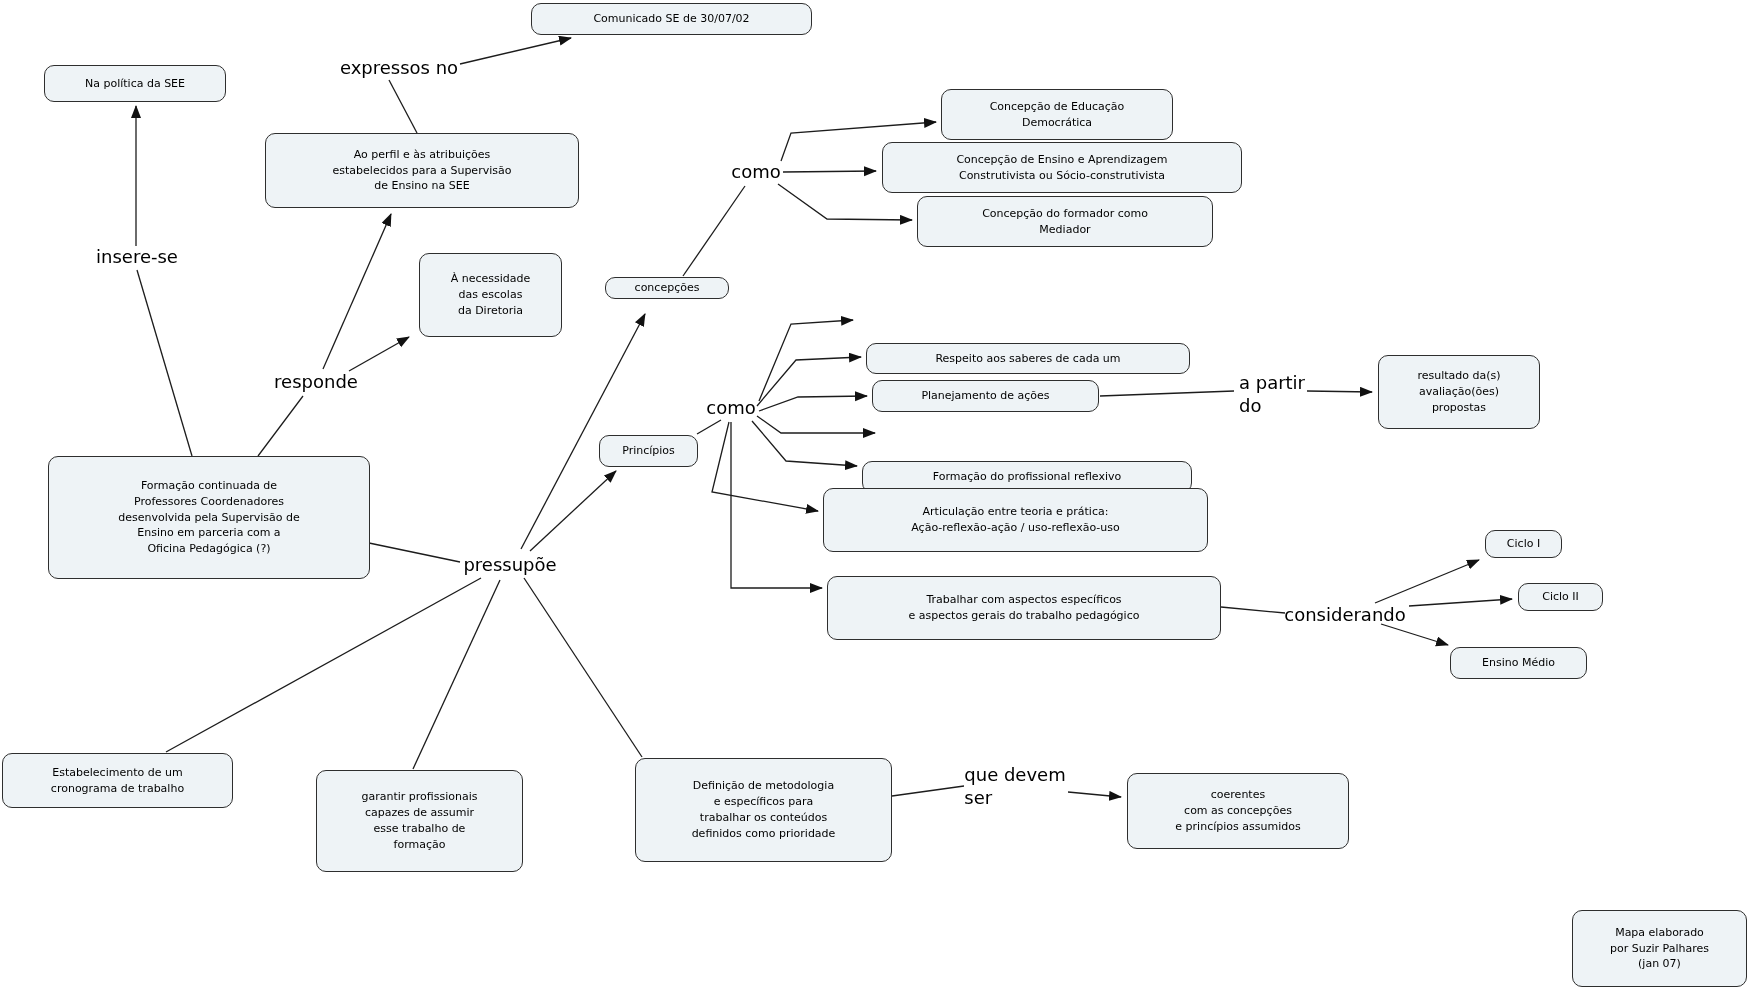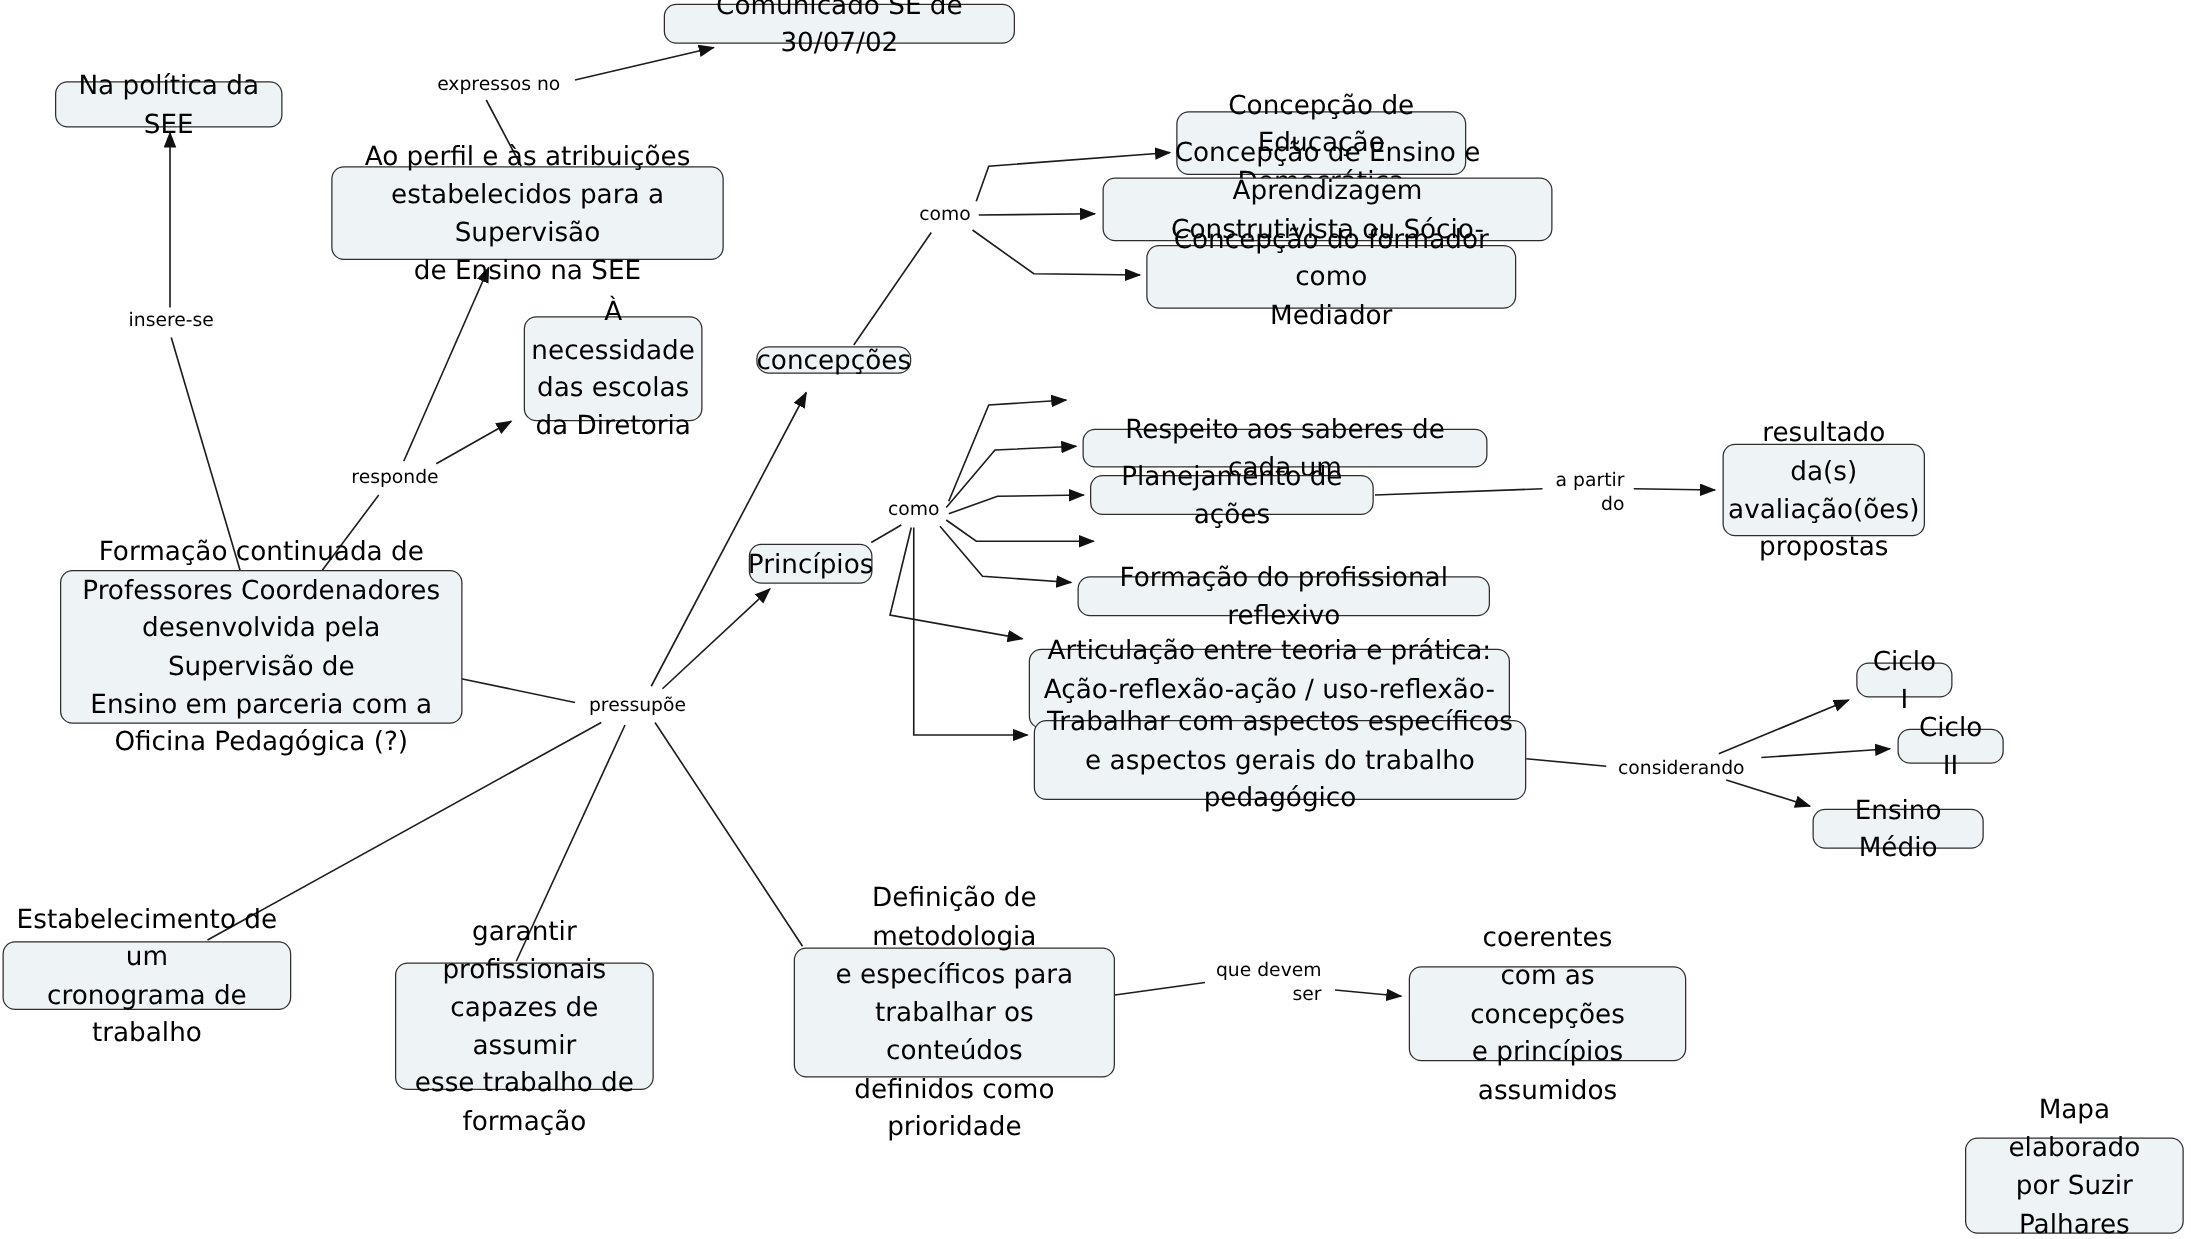--- a/index.html
+++ b/index.html
@@ -20,29 +20,29 @@
   }
   #edges{position:absolute;left:0;top:0;width:1753px;height:991px;}
   .node{
     position:absolute;
     box-sizing:border-box;
     background:var(--node-fill);
     border:1.4px solid var(--node-border);
     border-radius:10px;
     display:flex;align-items:center;justify-content:center;
     text-align:center;
-    font-size:21px;line-height:1.45;
+    font-size:11px;line-height:1.45;
     white-space:pre-line;
     padding:2px 8px;
   }
   .lbl{
     position:absolute;
     display:flex;align-items:center;justify-content:center;
-    text-align:right;
-    font-size:15px;line-height:1.3;
+    text-align:left;
+    font-size:18px;line-height:1.3;
     white-space:pre-line;
   }
 </style>
 </head>
 <body>
 
 <div id="canvas">
 
   <svg id="edges" width="1753" height="991" viewBox="0 0 1753 991">
     <defs>
@@ -108,21 +108,21 @@
   <div class="node" style="left:941px;top:89px;width:232px;height:51px">Concepção de Educação
 Democrática</div>
   <div class="node" style="left:882px;top:142px;width:360px;height:51px">Concepção de Ensino e Aprendizagem
 Construtivista ou Sócio-construtivista</div>
   <div class="node" style="left:917px;top:196px;width:296px;height:51px">Concepção do formador como
 Mediador</div>
   <div class="node" style="left:599px;top:435px;width:99px;height:32px">Princípios</div>
   <div class="node" style="left:866px;top:343px;width:324px;height:31px">Respeito aos saberes de cada um</div>
   <div class="node" style="left:872px;top:380px;width:227px;height:32px">Planejamento de ações</div>
   <div class="node" style="left:862px;top:461px;width:330px;height:32px">Formação do profissional reflexivo</div>
-  <div class="node" style="left:823px;top:519px;width:385px;height:64px">Articulação entre teoria e prática:
+  <div class="node" style="left:823px;top:488px;width:385px;height:64px">Articulação entre teoria e prática:
 Ação-reflexão-ação  /   uso-reflexão-uso</div>
   <div class="node" style="left:1378px;top:355px;width:162px;height:74px">resultado da(s)
 avaliação(ões)
 propostas</div>
   <div class="node" style="left:827px;top:576px;width:394px;height:64px">Trabalhar com aspectos específicos
 e aspectos gerais do trabalho pedagógico</div>
   <div class="node" style="left:1485px;top:530px;width:77px;height:28px">Ciclo I</div>
   <div class="node" style="left:1518px;top:583px;width:85px;height:28px">Ciclo II</div>
   <div class="node" style="left:1450px;top:647px;width:137px;height:32px">Ensino Médio</div>
   <div class="node" style="left:48px;top:456px;width:322px;height:123px">Formação continuada de

